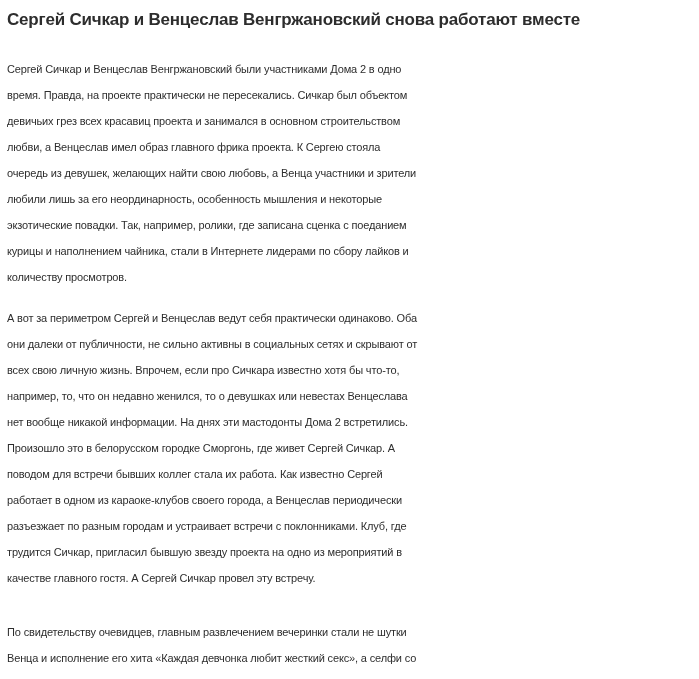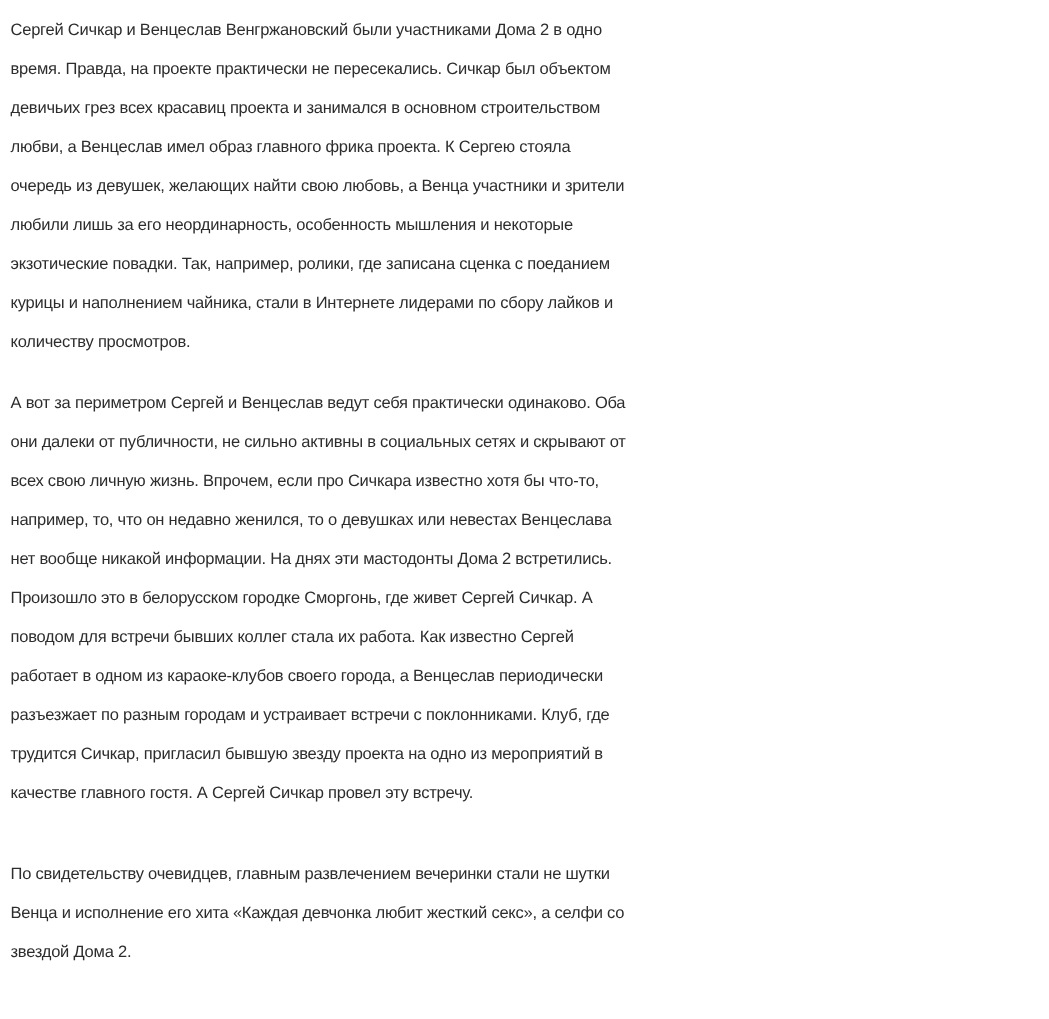--- a/index.html
+++ b/index.html
@@ -33,20 +33,21 @@
     margin: 0;
   }
   .para-1 { margin-bottom: 15px; }
   .para-2 { margin-bottom: 28px; }
   .para-3 { margin-bottom: 0; }
 </style>
 </head>
 <body>
 
 <div class="article">
+  <h1 class="article-title">Сергей Сичкар и Венцеслав Венгржановский снова работают вместе</h1>
 
   <p class="para para-1">Сергей Сичкар и Венцеслав Венгржановский были участниками Дома 2 в одно
 время. Правда, на проекте практически не пересекались. Сичкар был объектом
 девичьих грез всех красавиц проекта и занимался в основном строительством
 любви, а Венцеслав имел образ главного фрика проекта. К Сергею стояла
 очередь из девушек, желающих найти свою любовь, а Венца участники и зрители
 любили лишь за его неординарность, особенность мышления и некоторые
 экзотические повадки. Так, например, ролики, где записана сценка с поеданием
 курицы и наполнением чайника, стали в Интернете лидерами по сбору лайков и
 количеству просмотров.</p>

